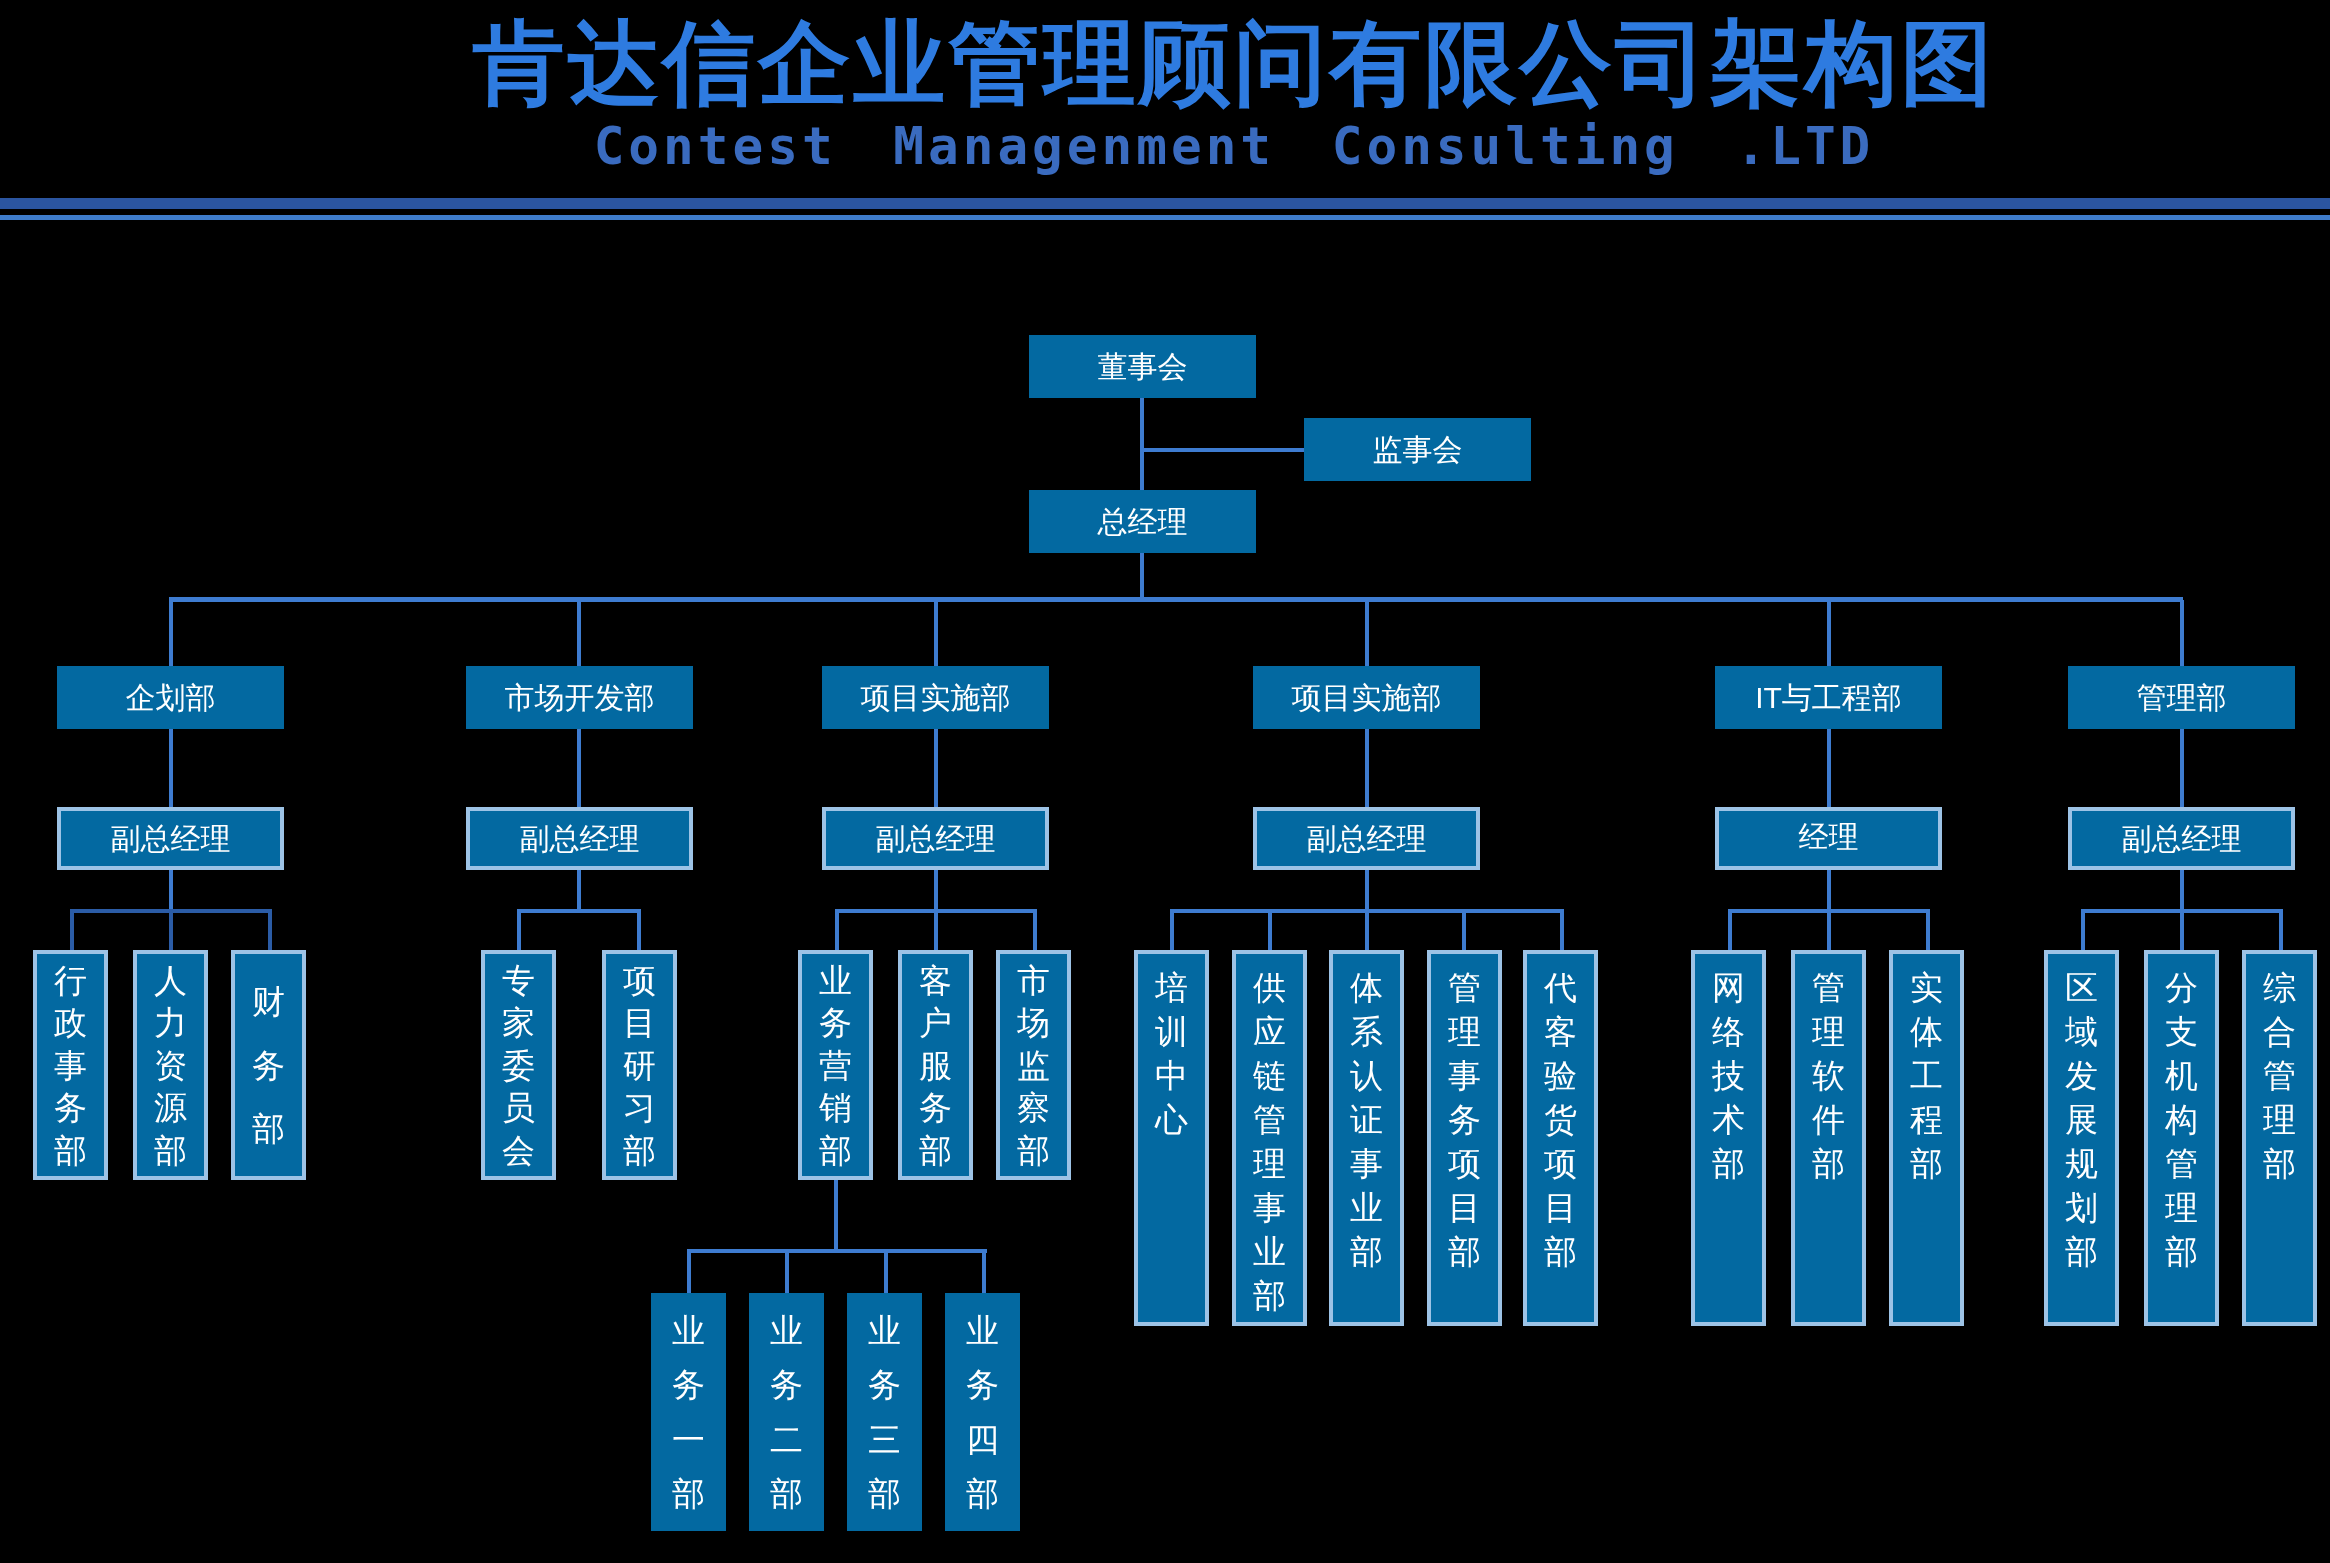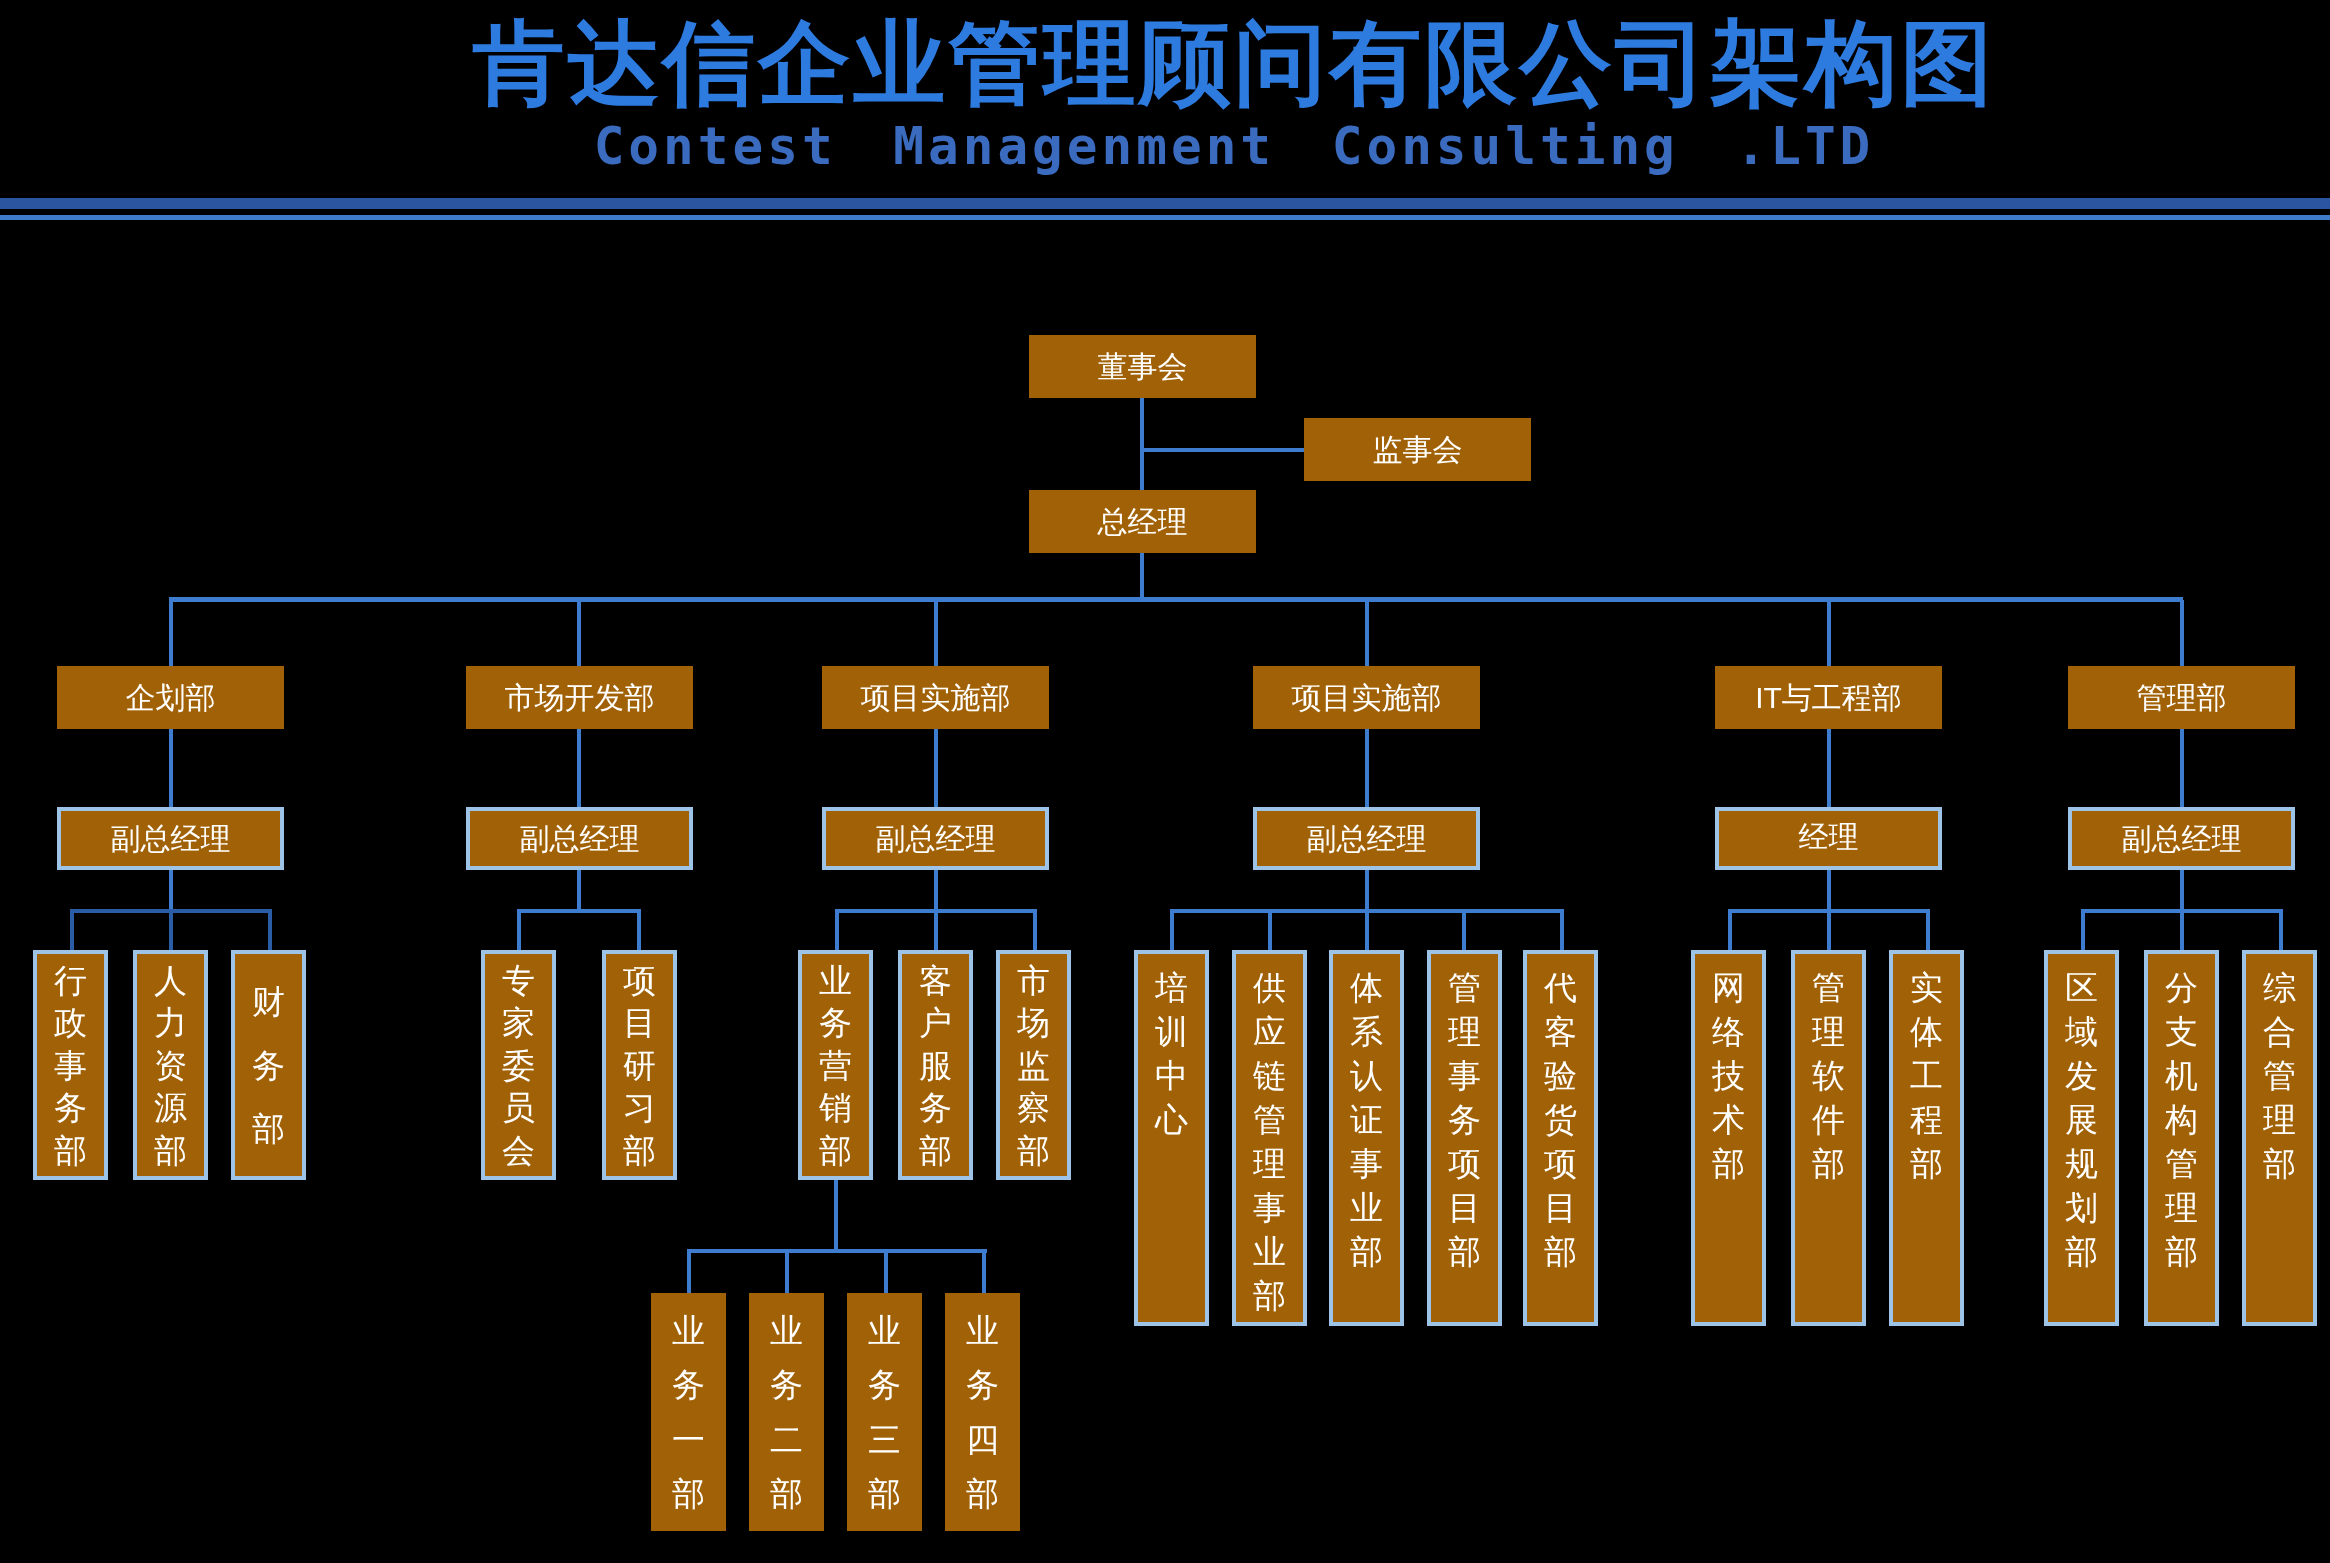--- a/index.html
+++ b/index.html
@@ -22,21 +22,21 @@
     text-align:center;transform:translateX(69px);
     font-size:51px;font-weight:bold;color:#3A6BBF;
     letter-spacing:4px;word-spacing:22px;white-space:nowrap;
     font-family:"DejaVu Sans Mono","Liberation Mono",monospace;
   }
   .rule{position:absolute;left:0;width:100%;}
   .rule.dark{top:198px;height:11px;background:#2B55A0;}
   .rule.light{top:215px;height:4.8px;background:#3E7CCB;}
 
   .box{
-    position:absolute;background:#a16207;color:#fff;
+    position:absolute;background:#0369a1;color:#fff;
     display:flex;align-items:center;justify-content:center;
     font-size:30px;line-height:1;
   }
   .wbox{width:227px;height:63px;}
   .lightborder{border:4px solid #9DC3E6;}
   .vbox{
     flex-direction:column;align-items:center;
     width:75px;font-size:33px;
   }
   .vshort{top:950px;height:230px;}

